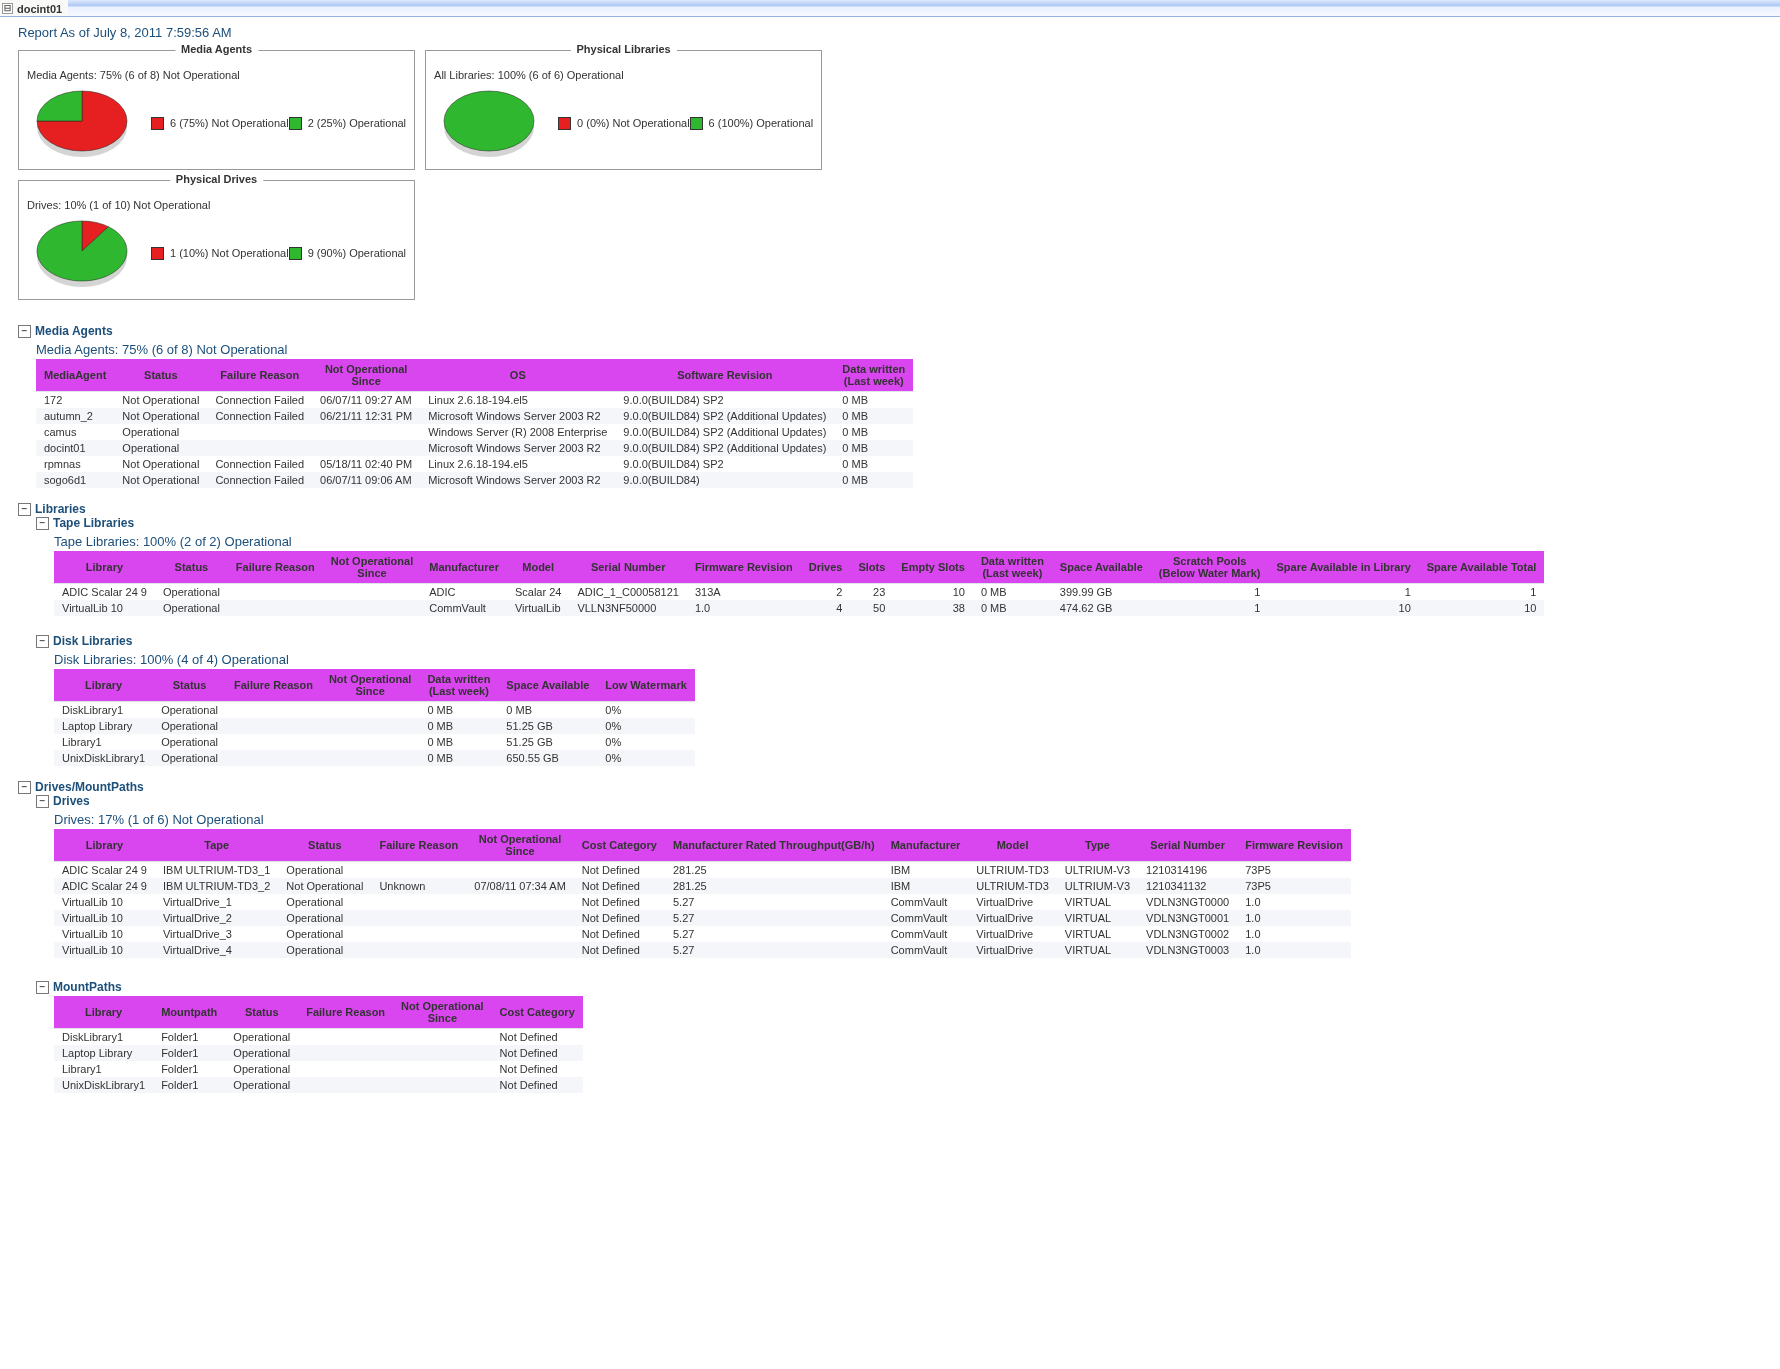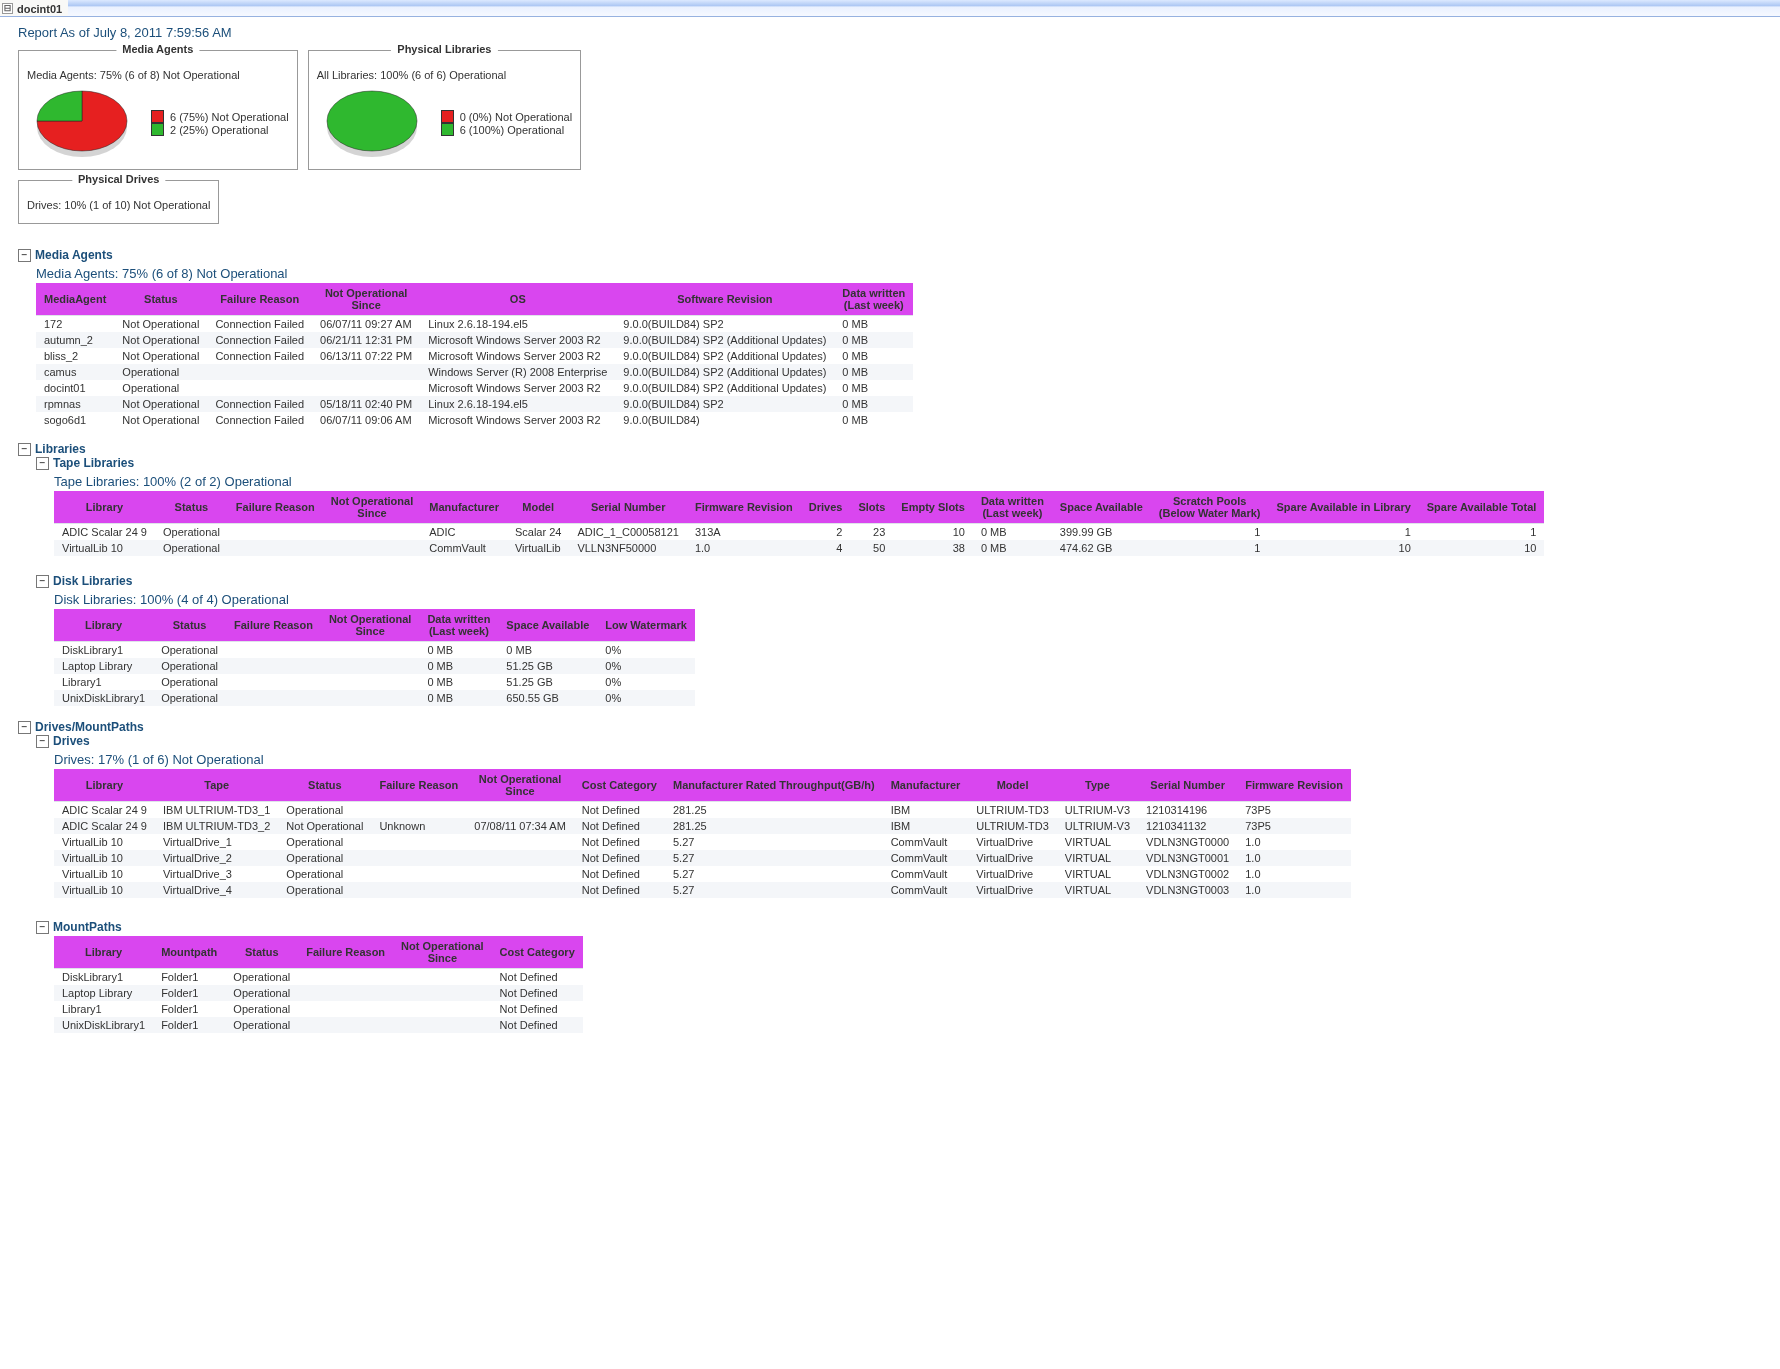--- a/index.html
+++ b/index.html
@@ -46,21 +46,21 @@
     padding: 18px 8px 8px 8px;
     margin-bottom: 10px;
   }
   .card legend, .card .legend {
     position:absolute; top:-8px; left:50%; transform:translateX(-50%);
     background:#fff; padding:0 6px; font-weight:bold; font-size:11px;
   }
   .card .subcaption { font-size:11px; margin-bottom:4px; }
   .card-body { display:flex; align-items:center; gap:14px; }
   .pie-wrap { width:110px; height:76px; display:flex; align-items:center; justify-content:center; }
-  .key { display:flex; flex-direction:column; }
+  .key { display:flex; }
   .key-row { display:flex; align-items:center; gap:6px; white-space:nowrap; }
   .sw { width:11px; height:11px; border:1px solid #333; }
   .sw.red { background:#e62020; }
   .sw.green { background:#2fb82f; }
 
   
   .section { margin-top:14px; }
   .sect-head {
     display:flex; align-items:center; gap:4px; font-weight:bold; font-size:12px;
     color:#1c4f7a; cursor:pointer;
@@ -155,20 +155,39 @@
               <span>6 (100%) Operational</span>
             </div>
           </div>
         </div>
       </div>
     </div>
   <div class="cards-row" id="cards-row-2">
       <div class="card">
         <span class="legend">Physical Drives</span>
         <div class="subcaption">Drives: 10% (1 of 10) Not Operational</div>
+        <div class="card-body">
+          <div class="pie-wrap">
+            <svg viewBox="0 0 110 80" width="110" height="80">
+              <ellipse cx="55" cy="44" rx="45" ry="30" fill="#555" opacity="0.25"></ellipse>
+              <path d="M 55 38 L 55 8 A 45 30 0 0 1 81.45033635316129 13.729490168751575 Z" fill="#e62020" stroke="#222" stroke-width="0.5"></path>
+              <path d="M 55 38 L 81.45033635316129 13.729490168751575 A 45 30 0 1 1 54.99999999999999 8 Z" fill="#2fb82f" stroke="#222" stroke-width="0.5"></path>
+            </svg>
+          </div>
+          <div class="key">
+            <div class="key-row">
+              <span class="sw red"></span>
+              <span>1 (10%) Not Operational</span>
+            </div>
+            <div class="key-row">
+              <span class="sw green"></span>
+              <span>9 (90%) Operational</span>
+            </div>
+          </div>
+        </div>
       </div>
     </div>
 
   <div class="section">
     <div class="sect-head">
       <span class="toggler">−</span>
       <span>Media Agents</span>
     </div>
     <div class="indent-1">
       <div class="status-line">Media Agents: 75% (6 of 8) Not Operational</div>
@@ -192,29 +211,20 @@
               <td>06/07/11 09:27 AM</td>
               <td>Linux 2.6.18-194.el5</td>
               <td>9.0.0(BUILD84) SP2</td>
               <td>0 MB</td>
             </tr>
             <tr>
               <td>autumn_2</td>
               <td>Not Operational</td>
               <td>Connection Failed</td>
               <td>06/21/11 12:31 PM</td>
-              <td>Microsoft Windows Server 2003 R2</td>
-              <td>9.0.0(BUILD84) SP2 (Additional Updates)</td>
-              <td>0 MB</td>
-            </tr>
-            <tr>
-              <td>bliss_2</td>
-              <td>Not Operational</td>
-              <td>Connection Failed</td>
-              <td>06/13/11 07:22 PM</td>
               <td>Microsoft Windows Server 2003 R2</td>
               <td>9.0.0(BUILD84) SP2 (Additional Updates)</td>
               <td>0 MB</td>
             </tr>
             <tr>
               <td>camus</td>
               <td>Operational</td>
               <td></td>
               <td></td>
               <td>Windows Server (R) 2008 Enterprise</td>

